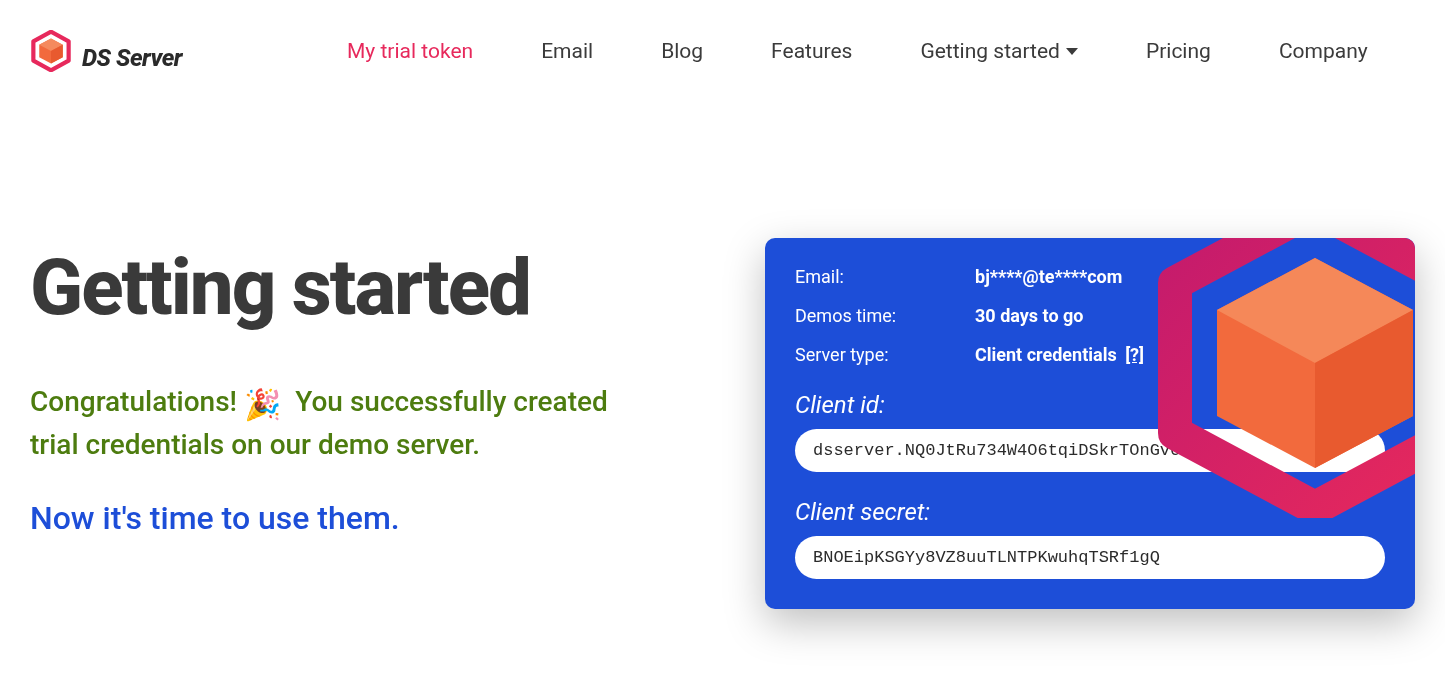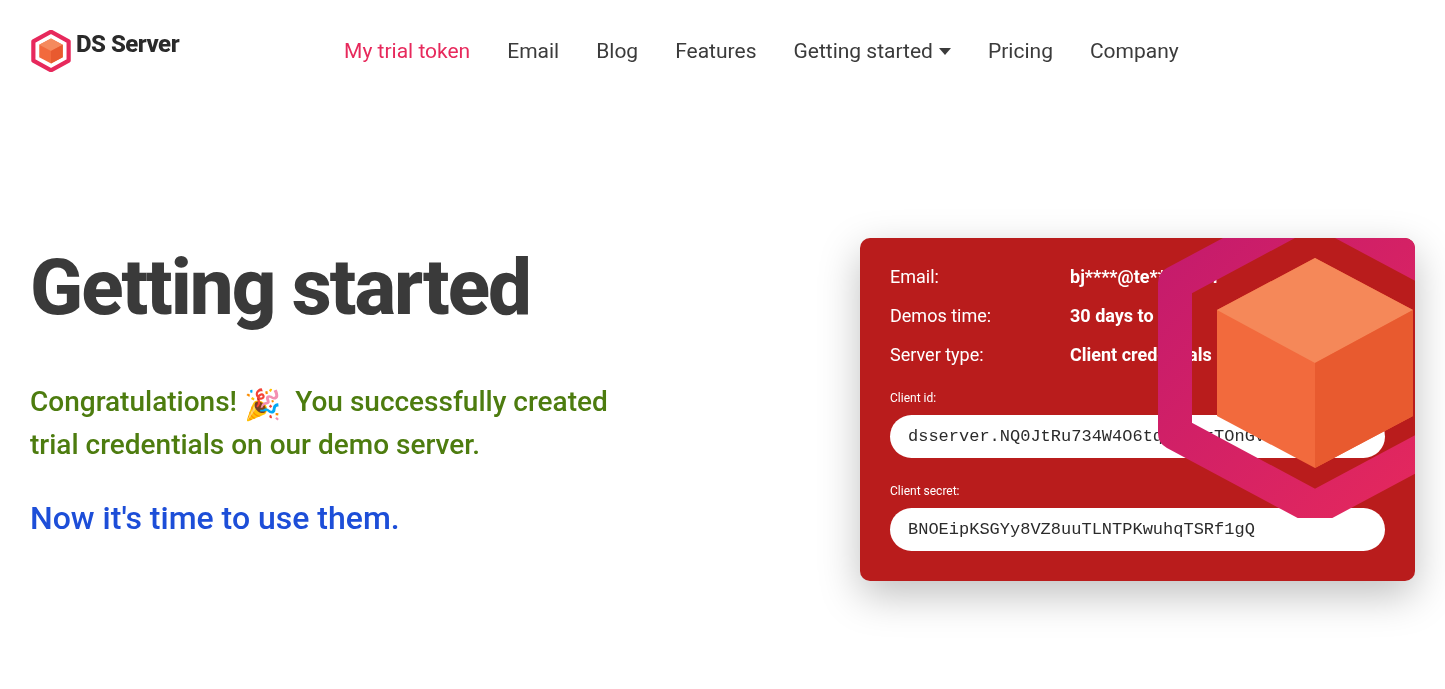--- a/index.html
+++ b/index.html
@@ -5,30 +5,31 @@
   * { box-sizing: border-box; margin: 0; padding: 0; }
   html, body { width: 1445px; height: 689px; background: #fff; font-family: -apple-system, BlinkMacSystemFont, "Segoe UI", Roboto, "Helvetica Neue", Arial, sans-serif; overflow: hidden; }
   .header {
     display: flex;
     align-items: center;
     padding: 30px 30px 0 30px;
     gap: 70px;
   }
   .logo-wrap {
     display: flex;
-    align-items: flex-start;
-    gap: 4px;
+    align-items: flex-end;
+    gap: 10px;
     cursor: pointer;
+    font-style: italic;
   }
   .logo-icon { width: 42px; height: 42px; }
   .logo-text { font-weight: 800; font-size: 24px; color: #2a2a2a; letter-spacing: -0.5px; }
   .nav {
     display: flex;
     align-items: center;
-    gap: 37px;
+    gap: 68px;
     margin-left: 95px;
   }
   .nav a {
     font-size: 21px;
     color: #3b3b3b;
     text-decoration: none;
     cursor: pointer;
     font-weight: 400;
   }
   .nav a.active { color: #e7295c; }
@@ -64,22 +65,22 @@
   }
   .subtitle2 {
     margin-top: 34px;
     font-size: 32px;
     color: #1d4ed8;
     line-height: 1.35;
     font-weight: 500;
   }
   .party { display: inline-block; vertical-align: -4px; font-size: 30px; }
   .card {
-    width: 555px;
-    background: #b91c1c;
+    width: 650px;
+    background: #1d4ed8;
     border-radius: 10px;
     padding: 28px 30px 30px 30px;
     color: #fff;
     position: relative;
     overflow: hidden;
     box-shadow: 0 14px 40px rgba(0,0,0,0.25);
     margin-top: -14px;
   }
   .card .hex-deco {
     position: absolute;
@@ -95,23 +96,24 @@
   .info-row .label { width: 180px; color: #fff; }
   .info-row .value { font-weight: 700; color: #fff; }
   .help {
     color: #fff;
     text-decoration: underline;
     margin-left: 4px;
     cursor: pointer;
     font-weight: 700;
   }
   .field-label {
-    font-size: 12px;
+    font-size: 24px;
     margin-top: 26px;
     margin-bottom: 10px;
+    font-style: italic;
   }
   .input {
     width: 100%;
     background: #fff;
     border: none;
     border-radius: 22px;
     padding: 12px 18px;
     font-family: "Courier New", Consolas, monospace;
     font-size: 17px;
     color: #2b2b2b;

